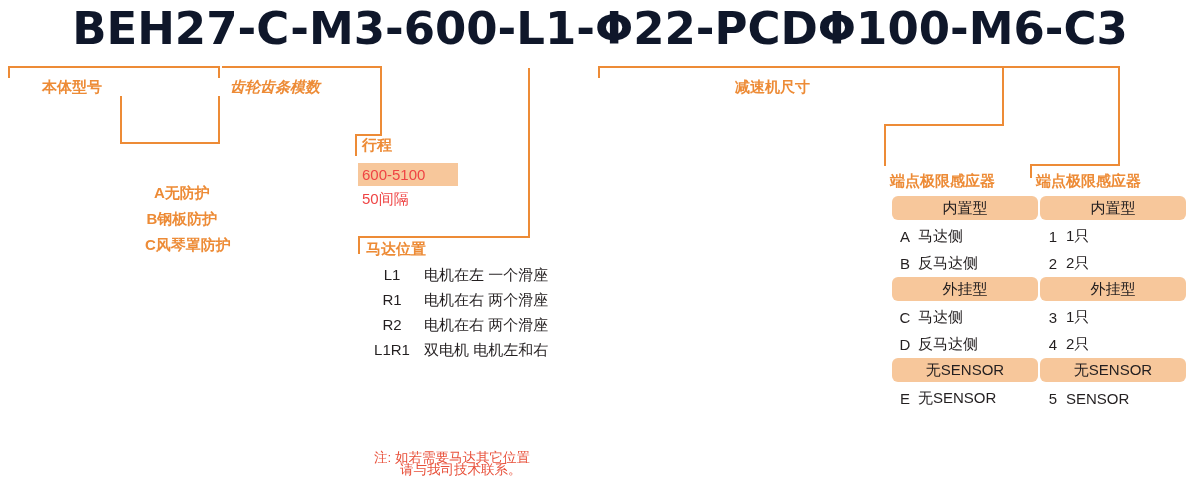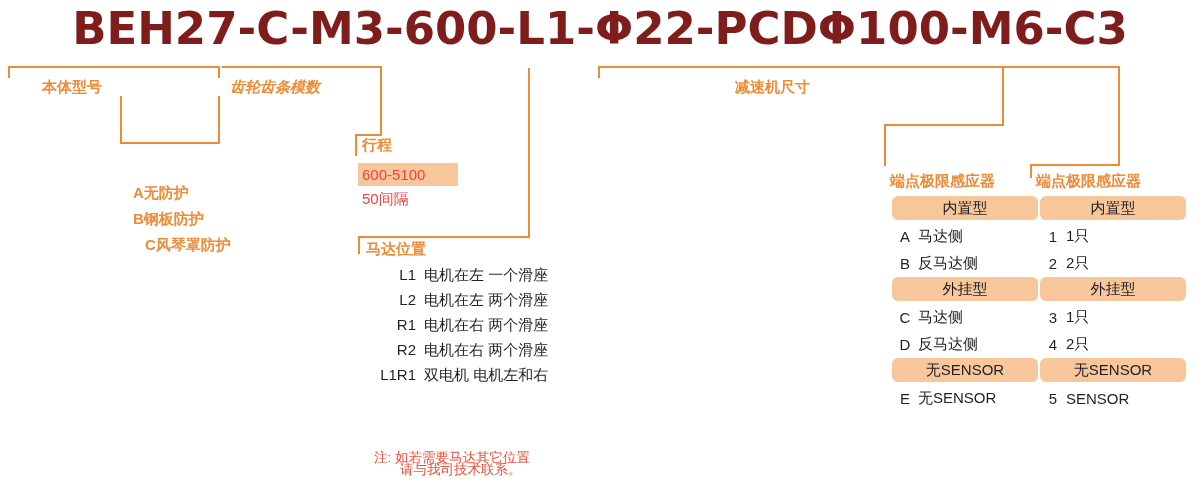--- a/index.html
+++ b/index.html
@@ -23,21 +23,21 @@
 
   
   #model-code {
     left: 0;
     top: 2px;
     width: 1200px;
     text-align: center;
     font-size: 45px;
     font-weight: 700;
     letter-spacing: 0px;
-    color: #7f1d1d;
+    color: #0f172a;
     white-space: nowrap;
     font-family: "DejaVu Sans", sans-serif;
   }
 
   
   .line-h {
     background: #ED8B36;
     height: 2px;
   }
   .line-v {
@@ -57,20 +57,21 @@
   .opt {
     font-size: 15px;
     white-space: nowrap;
     color: #ef4444;
   }
   .opt-orange {
     color: #ED8B36;
     font-weight: 700;
     font-size: 15px;
     white-space: nowrap;
+    text-align: center;
   }
   .note {
     color: #E8503A;
     font-size: 13.5px;
     white-space: nowrap;
     line-height: 18px;
   }
 
   
   .hl {
@@ -79,21 +80,21 @@
 
   
   .mp-row {
     display: flex;
     align-items: baseline;
     height: 25px;
     font-size: 15px;
   }
   .mp-code {
     width: 48px;
-    text-align: right;
+    text-align: center;
     padding-right: 8px;
   }
   .mp-desc { white-space: nowrap; }
 
   
   .sensor-table {
     width: 146px;
   }
   .s-row {
     display: flex;
@@ -166,24 +167,20 @@
   <div class="abs line-v" style="left:358px; top:236px; height:18px;"></div>
 
   <div class="abs head-orange" style="left:366px; top:240px;">马达位置</div>
 
   <div class="abs" id="motor-rows" style="left:368px; top:266px;">
       <div class="mp-row">
         <div class="mp-code">L1</div>
         <div class="mp-desc">电机在左 一个滑座</div>
       </div>
       <div class="mp-row">
-        <div class="mp-code">L2</div>
-        <div class="mp-desc">电机在左 两个滑座</div>
-      </div>
-      <div class="mp-row">
         <div class="mp-code">R1</div>
         <div class="mp-desc">电机在右 两个滑座</div>
       </div>
       <div class="mp-row">
         <div class="mp-code">R2</div>
         <div class="mp-desc">电机在右 两个滑座</div>
       </div>
       <div class="mp-row">
         <div class="mp-code">L1R1</div>
         <div class="mp-desc">双电机 电机左和右</div>

